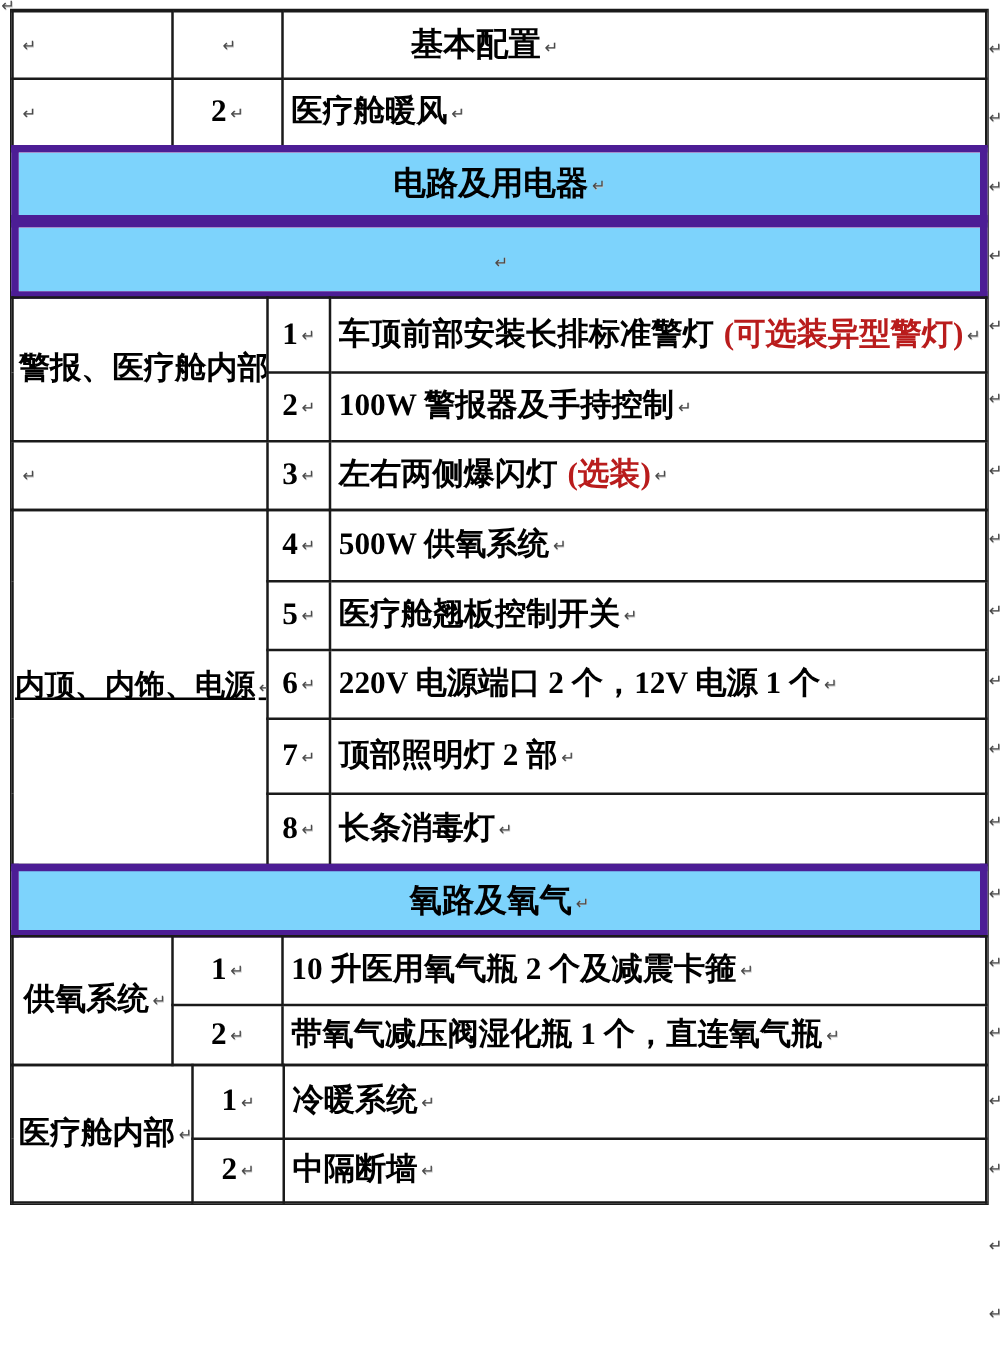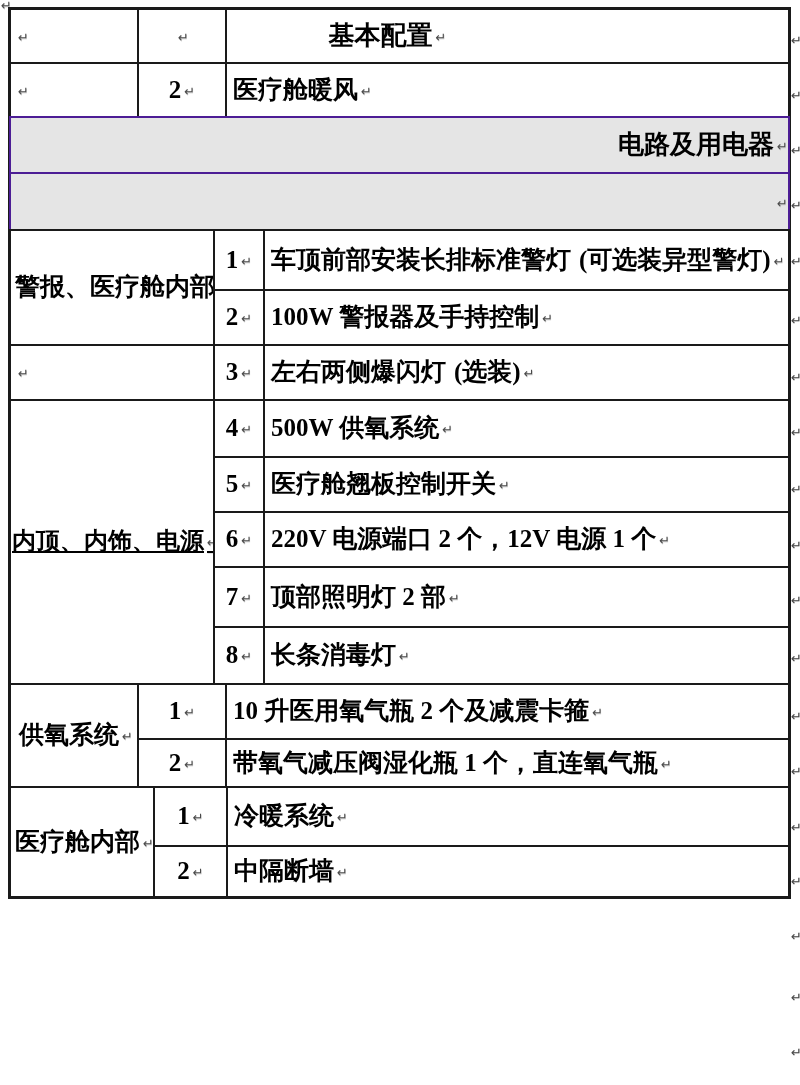--- a/index.html
+++ b/index.html
@@ -15,22 +15,22 @@
     border:2px solid #1a1a1a;font-size:25px;padding:0;vertical-align:middle;
     white-space:nowrap;overflow:hidden;line-height:1.15;
   }
   .cat{padding-left:4px;}
   .cat-tight{padding-left:1px;font-size:24px;text-decoration:underline;}
   .cat-center{text-align:center;}
   .num{text-align:center;}
   .item{padding-left:6px;}
   .hdr{text-align:center;font-size:26px;}
   .basic-hdr{padding-right:240px;}
-  table.blue td{background:#e5e5e5;text-align:right;font-size:26px;border:2px solid #4c1d95;}
-  .red{color:#000000;margin-left:8px;}
+  table.blue td{background:#7dd3fc;text-align:center;font-size:26px;border:6px solid #4c1d95;}
+  .red{color:#b91c1c;margin-left:8px;}
   .pmark{
     font-family:"DejaVu Sans",sans-serif;font-weight:normal;font-size:13px;
     color:#4a4a4a;margin-left:3px;vertical-align:2px;text-shadow:0.5px 0.5px 0 #c8c8c8;
   }
   .edge-mark{
     position:absolute;left:791px;transform:translateY(-50%);
     font-family:"DejaVu Sans",sans-serif;font-weight:normal;font-size:13px;
     color:#4a4a4a;text-shadow:0.5px 0.5px 0 #c8c8c8;
   }
   .corner-mark{position:absolute;left:1px;top:-2px;transform:none;}
@@ -128,20 +128,27 @@
         <td class="num"><span>7</span><span class="pmark">↵</span></td>
         <td class="item"><span>顶部照明灯 2 部</span><span class="pmark">↵</span></td>
       </tr>
       <tr style="height:57px">
         <td class="num"><span>8</span><span class="pmark">↵</span></td>
         <td class="item"><span>长条消毒灯</span><span class="pmark">↵</span></td>
       </tr>
     </tbody>
       </table>
 
+    <table class="sec blue">
+      <tbody>
+          <tr style="height:53px">
+        <td><span>氧路及氧气</span><span class="pmark">↵</span></td>
+      </tr>
+    </tbody>
+      </table>
 
     <table class="sec">
       <colgroup>
           <col style="width:128px">
           <col style="width:88px">
           <col>
         </colgroup>
       <tbody>
           <tr style="height:55px">
         <td class="cat cat-center" rowspan="2"><span>供氧系统</span><span class="pmark">↵</span></td>

